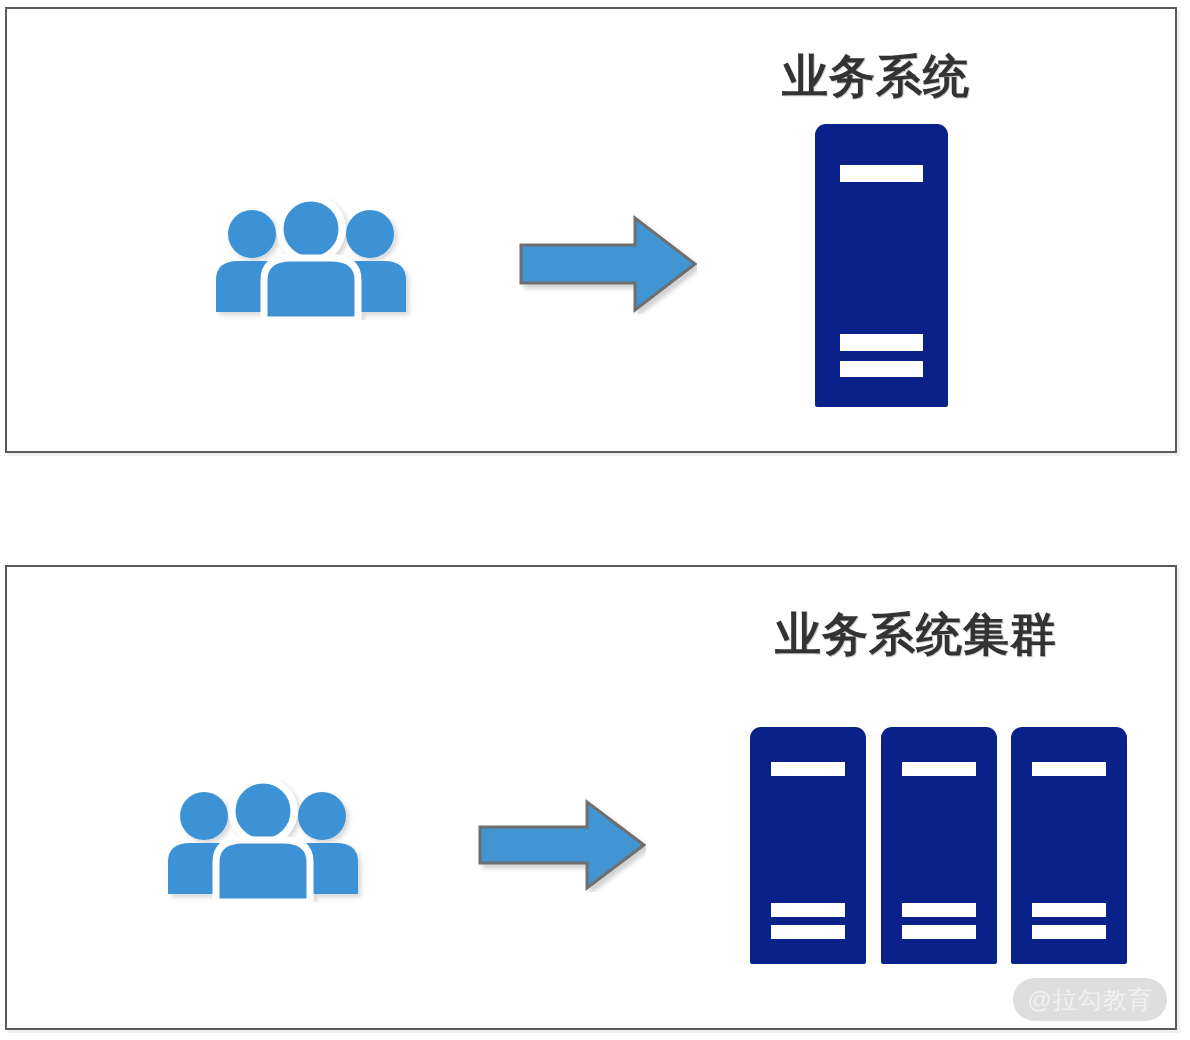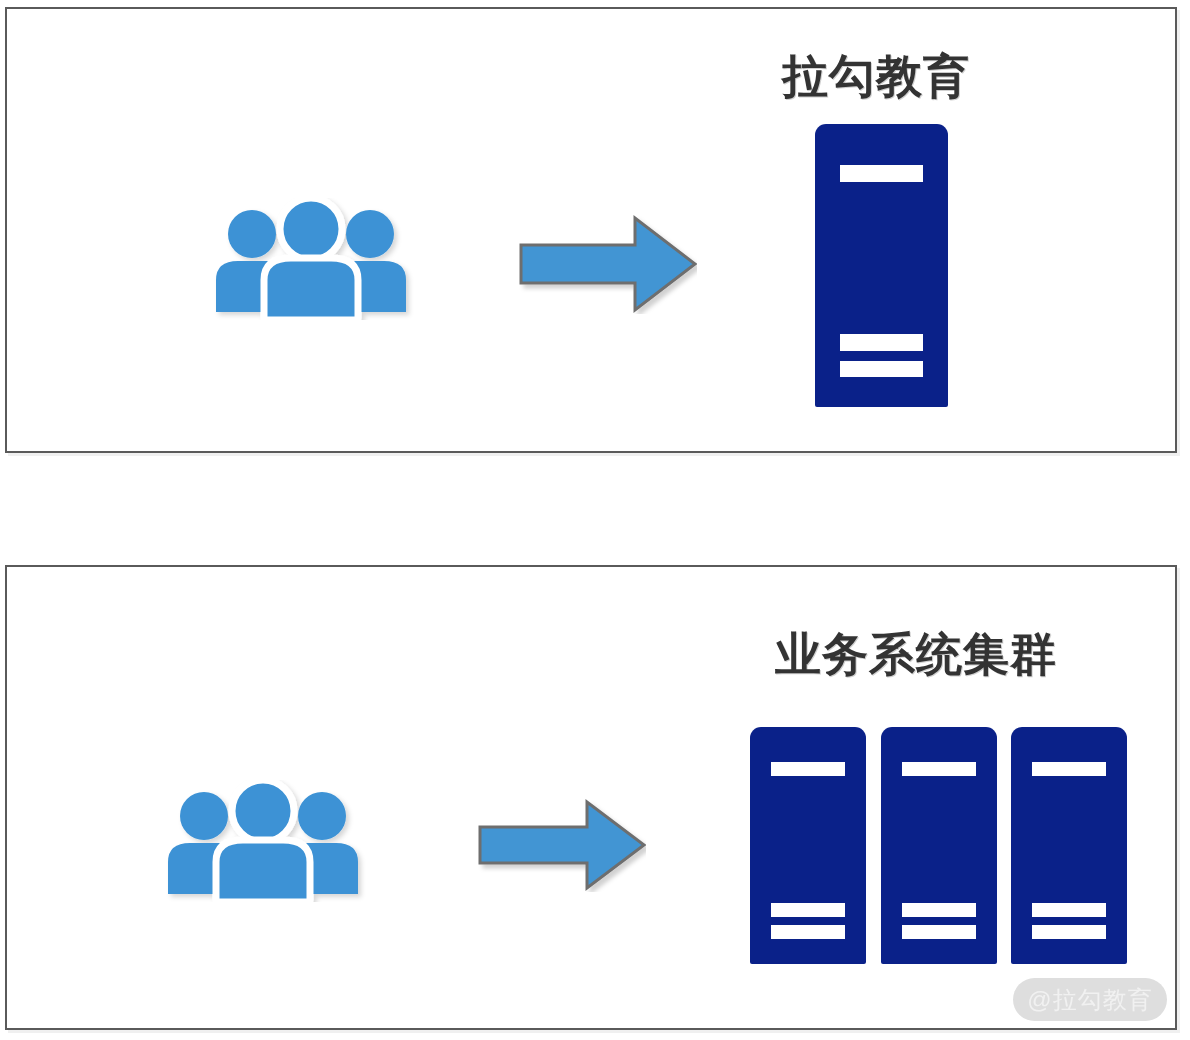--- a/index.html
+++ b/index.html
@@ -35,21 +35,21 @@
   
   .title {
     position: absolute;
     color: #333333;
     font-weight: bold;
     white-space: nowrap;
     letter-spacing: 1px;
     text-shadow: 1px 1px 0 rgba(120,120,120,0.35);
   }
   #title-top    { left: 782px; top: 46px;  font-size: 46px; }
-  #title-bottom { left: 775px; top: 624px; font-size: 46px; }
+  #title-bottom { left: 775px; top: 604px; font-size: 46px; }
 
   
   .users-icon { position: absolute; }
   #users-top    { left: 205px; top: 198px; width: 212px; height: 122px; }
   #users-bottom { left: 157px; top: 780px; width: 212px; height: 122px; }
 
   
   .arrow { position: absolute; }
   #arrow-top    { left: 519px; top: 214px; width: 178px; height: 100px; }
   #arrow-bottom { left: 478px; top: 798px; width: 168px; height: 94px; }
@@ -92,21 +92,21 @@
     letter-spacing: 1px;
   }
 </style>
 </head>
 <body>
 
 <div class="panel" id="panel-top">
   <div class="panel-inner-edge"></div>
 </div>
 
-<div class="title" id="title-top">拉勾教育</div>
+<div class="title" id="title-top">业务系统</div>
 
 <div class="users-icon" id="users-top">
   <svg viewBox="0 0 212 122" width="212" height="122" xmlns="http://www.w3.org/2000/svg">
     <defs>
       <filter id="sh1" x="-30%" y="-30%" width="170%" height="170%">
         <feDropShadow dx="3" dy="3" stdDeviation="2.5" flood-color="#000000" flood-opacity="0.16"></feDropShadow>
       </filter>
     </defs>
     <g filter="url(#sh1)" fill="#3c92d5">
 

